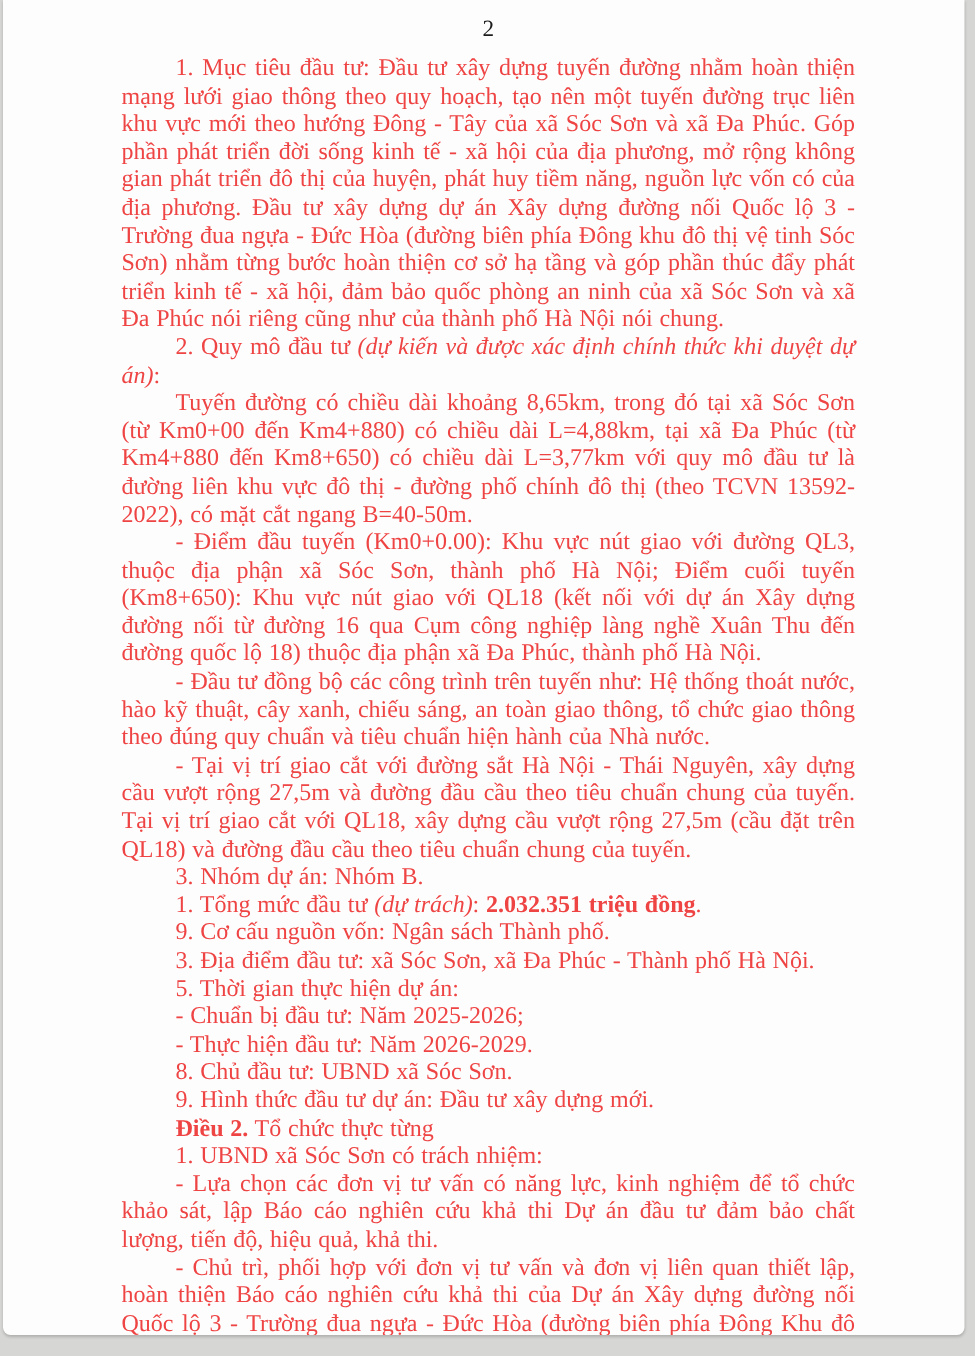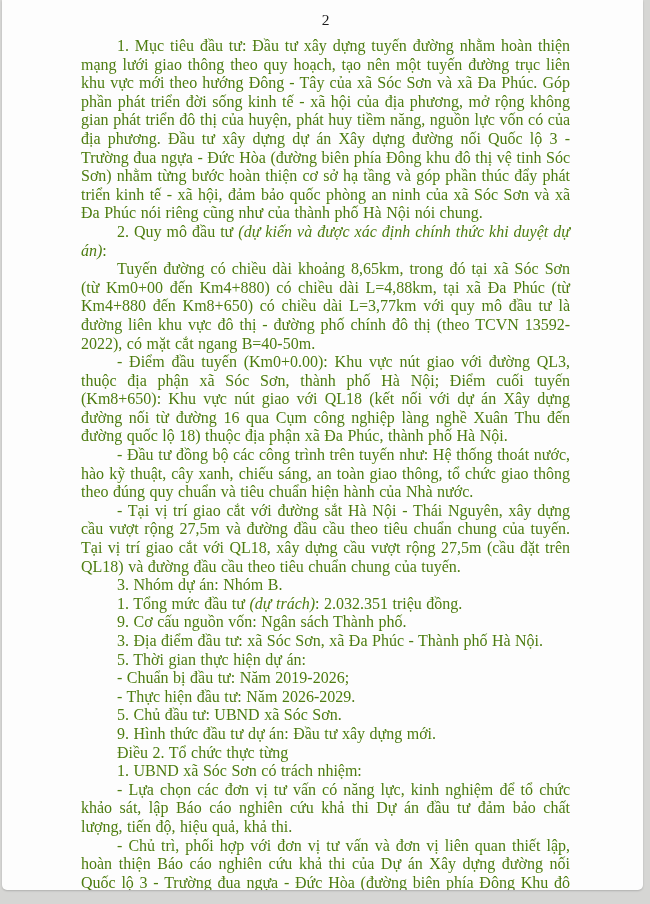--- a/index.html
+++ b/index.html
@@ -31,47 +31,47 @@
     line-height: 19px;
     color: #1c1c1c;
     margin: 0 0 8px 0;
   }
   .doc-body p.doc-par {
     margin: 0;
     text-align: justify;
     text-indent: 36px;
     font-size: 16px;
     line-height: 18.6px;
-    color: #4d7c0f;
+    color: #ef4444;
     word-spacing: 0.5px;
   }
   .doc-body span.italic { font-style: italic; }
-  .doc-body span.bold { font-weight: normal; }
+  .doc-body span.bold { font-weight: bold; }
 </style>
 </head>
 <body>
 
 <div class="stage">
   <div class="page">
     <div class="page-number">2</div>
     <div class="doc-body">
         <p class="doc-par"><span>1. Mục tiêu đầu tư: Đầu tư xây dựng tuyến đường nhằm hoàn thiện mạng lưới giao thông theo quy hoạch, tạo nên một tuyến đường trục liên khu vực mới theo hướng Đông - Tây của xã Sóc Sơn và xã Đa Phúc. Góp phần phát triển đời sống kinh tế - xã hội của địa phương, mở rộng không gian phát triển đô thị của huyện, phát huy tiềm năng, nguồn lực vốn có của địa phương. Đầu tư xây dựng dự án Xây dựng đường nối Quốc lộ 3 - Trường đua ngựa - Đức Hòa (đường biên phía Đông khu đô thị vệ tinh Sóc Sơn) nhằm từng bước hoàn thiện cơ sở hạ tầng và góp phần thúc đẩy phát triển kinh tế - xã hội, đảm bảo quốc phòng an ninh của xã Sóc Sơn và xã Đa Phúc nói riêng cũng như của thành phố Hà Nội nói chung.</span></p>
         <p class="doc-par"><span>2. Quy mô đầu tư </span><span class="italic">(dự kiến và được xác định chính thức khi duyệt dự án)</span><span>:</span></p>
         <p class="doc-par"><span>Tuyến đường có chiều dài khoảng 8,65km, trong đó tại xã Sóc Sơn (từ Km0+00 đến Km4+880) có chiều dài L=4,88km, tại xã Đa Phúc (từ Km4+880 đến Km8+650) có chiều dài L=3,77km với quy mô đầu tư là đường liên khu vực đô thị - đường phố chính đô thị (theo TCVN 13592-2022), có mặt cắt ngang B=40-50m.</span></p>
         <p class="doc-par"><span>- Điểm đầu tuyến (Km0+0.00): Khu vực nút giao với đường QL3, thuộc địa phận xã Sóc Sơn, thành phố Hà Nội; Điểm cuối tuyến (Km8+650): Khu vực nút giao với QL18 (kết nối với dự án Xây dựng đường nối từ đường 16 qua Cụm công nghiệp làng nghề Xuân Thu đến đường quốc lộ 18) thuộc địa phận xã Đa Phúc, thành phố Hà Nội.</span></p>
         <p class="doc-par"><span>- Đầu tư đồng bộ các công trình trên tuyến như: Hệ thống thoát nước, hào kỹ thuật, cây xanh, chiếu sáng, an toàn giao thông, tổ chức giao thông theo đúng quy chuẩn và tiêu chuẩn hiện hành của Nhà nước.</span></p>
         <p class="doc-par"><span>- Tại vị trí giao cắt với đường sắt Hà Nội - Thái Nguyên, xây dựng cầu vượt rộng 27,5m và đường đầu cầu theo tiêu chuẩn chung của tuyến. Tại vị trí giao cắt với QL18, xây dựng cầu vượt rộng 27,5m (cầu đặt trên QL18) và đường đầu cầu theo tiêu chuẩn chung của tuyến.</span></p>
         <p class="doc-par"><span>3. Nhóm dự án: Nhóm B.</span></p>
         <p class="doc-par"><span>1. Tổng mức đầu tư </span><span class="italic">(dự trách)</span><span>: </span><span class="bold">2.032.351 triệu đồng</span><span>.</span></p>
         <p class="doc-par"><span>9. Cơ cấu nguồn vốn: Ngân sách Thành phố.</span></p>
         <p class="doc-par"><span>3. Địa điểm đầu tư: xã Sóc Sơn, xã Đa Phúc - Thành phố Hà Nội.</span></p>
         <p class="doc-par"><span>5. Thời gian thực hiện dự án:</span></p>
-        <p class="doc-par"><span>- Chuẩn bị đầu tư: Năm 2019-2026;</span></p>
+        <p class="doc-par"><span>- Chuẩn bị đầu tư: Năm 2025-2026;</span></p>
         <p class="doc-par"><span>- Thực hiện đầu tư: Năm 2026-2029.</span></p>
-        <p class="doc-par"><span>5. Chủ đầu tư: UBND xã Sóc Sơn.</span></p>
+        <p class="doc-par"><span>8. Chủ đầu tư: UBND xã Sóc Sơn.</span></p>
         <p class="doc-par"><span>9. Hình thức đầu tư dự án: Đầu tư xây dựng mới.</span></p>
         <p class="doc-par"><span class="bold">Điều 2.</span><span> Tổ chức thực từng</span></p>
         <p class="doc-par"><span>1. UBND xã Sóc Sơn có trách nhiệm:</span></p>
         <p class="doc-par"><span>- Lựa chọn các đơn vị tư vấn có năng lực, kinh nghiệm để tổ chức khảo sát, lập Báo cáo nghiên cứu khả thi Dự án đầu tư đảm bảo chất lượng, tiến độ, hiệu quả, khả thi.</span></p>
         <p class="doc-par"><span>- Chủ trì, phối hợp với đơn vị tư vấn và đơn vị liên quan thiết lập, hoàn thiện Báo cáo nghiên cứu khả thi của Dự án Xây dựng đường nối Quốc lộ 3 - Trường đua ngựa - Đức Hòa (đường biên phía Đông Khu đô thị vệ tinh Sóc Sơn) trình cấp có thẩm quyền quyết định đầu tư dự án theo đúng quy định của Luật Đầu tư công và pháp luật liên quan. Khẩn trương hoàn thành Hồ sơ Dự án đầu tư trình cấp có</span></p>
       </div>
   </div>
 </div>
 
 </body></html>

